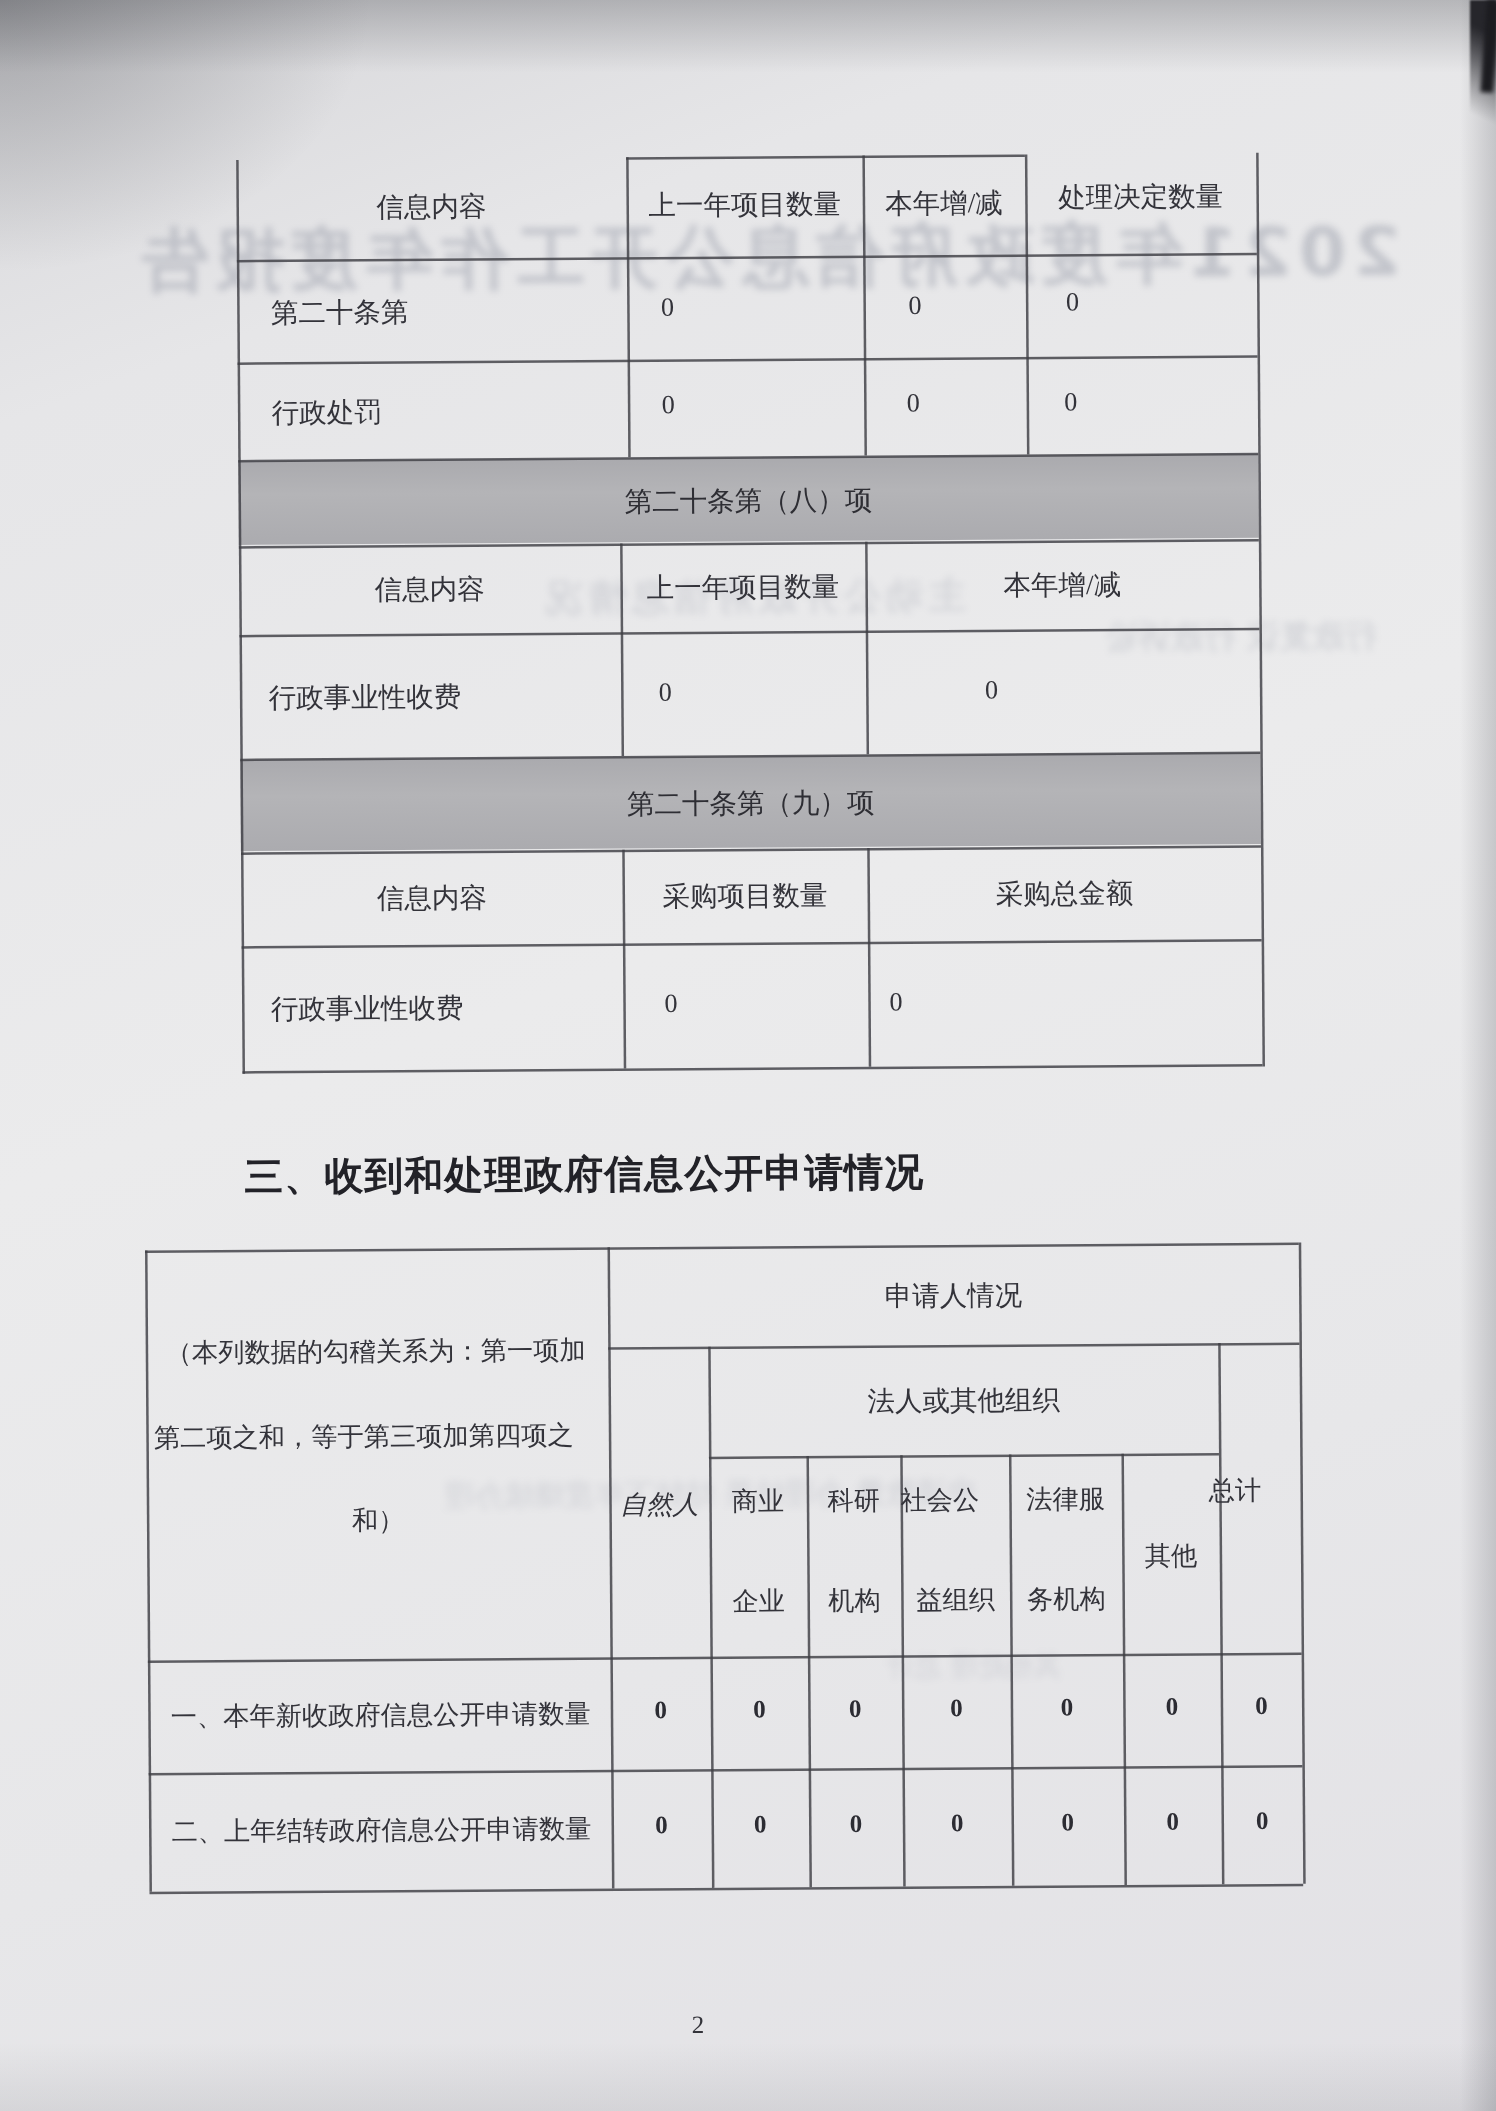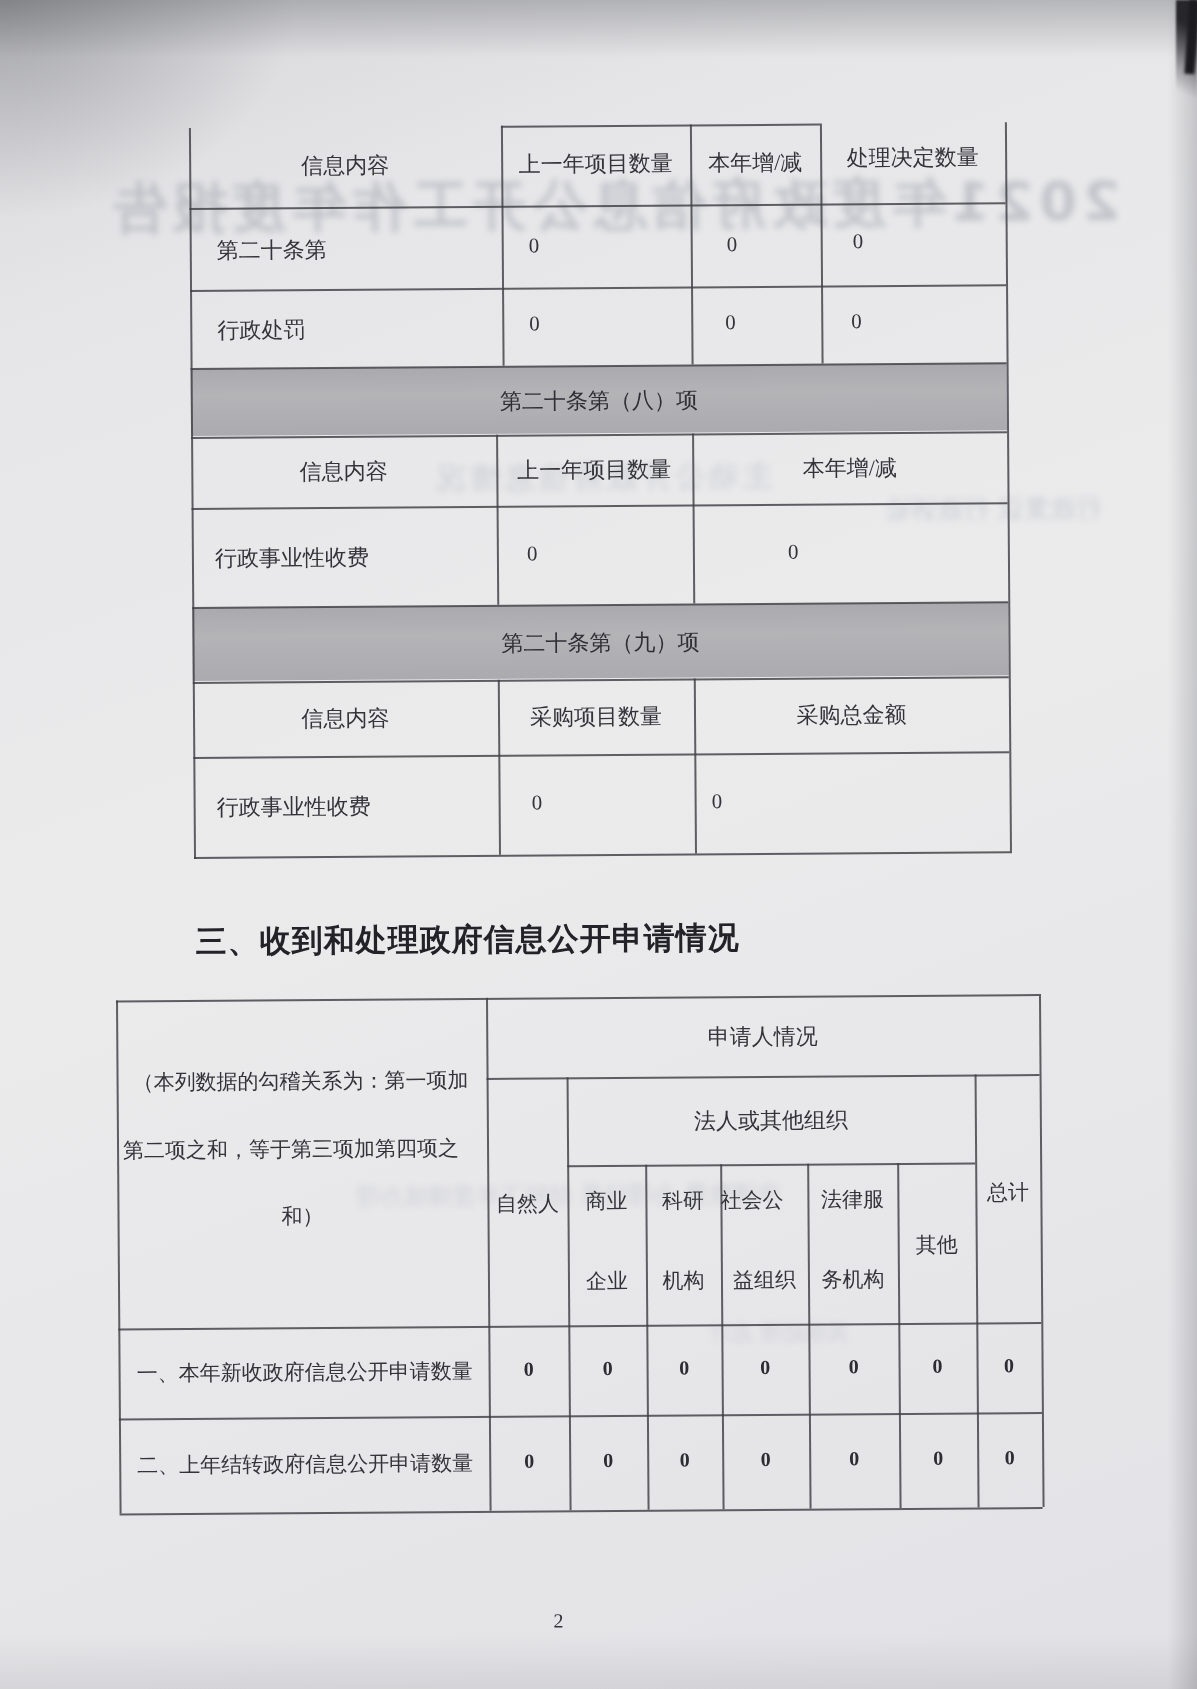--- a/index.html
+++ b/index.html
@@ -137,33 +137,33 @@
     <div class="vline" style="left:1033px;top:1000px;height:513px;"></div>
 
     <div class="txt hdr c" style="left:480px;top:1026px;width:553px;">申请人情况</div>
 
     <div class="txt small" style="left:126px;top:1068px;">（本列数据的勾稽关系为：第一项加</div>
     <div class="txt small" style="left:116px;top:1136px;">第二项之和，等于第三项加第四项之</div>
     <div class="txt small c" style="left:110px;top:1203px;width:370px;">和）</div>
 
     <div class="txt hdr c" style="left:560px;top:1110px;width:408px;">法人或其他组织</div>
 
-    <div class="txt small c" style="left:480px;top:1192px;width:80px;">自然人</div>
+    <div class="txt small c" style="left:480px;top:1192px;width:80px;font-style:italic;">自然人</div>
 
     <div class="txt small c" style="left:560px;top:1190px;width:78px;">商业</div>
     <div class="txt small c" style="left:560px;top:1270px;width:78px;">企业</div>
     <div class="txt small c" style="left:638px;top:1190px;width:75px;">科研</div>
     <div class="txt small c" style="left:638px;top:1270px;width:75px;">机构</div>
     <div class="txt small c" style="left:713px;top:1190px;width:63px;">社会公</div>
     <div class="txt small c" style="left:713px;top:1270px;width:87px;">益组织</div>
     <div class="txt small c" style="left:800px;top:1190px;width:90px;">法律服</div>
     <div class="txt small c" style="left:800px;top:1270px;width:90px;">务机构</div>
 
     <div class="txt small c" style="left:890px;top:1236px;width:78px;">其他</div>
-    <div class="txt small c" style="left:968px;top:1184px;width:65px;">总计</div>
+    <div class="txt small c" style="left:948px;top:1184px;width:65px;">总计</div>
 
     <div class="txt small" style="left:128px;top:1359px;">一、本年新收政府信息公开申请数量</div>
     <div class="txt bignum c" style="left:480px;top:1360px;width:80px;">0</div>
     <div class="txt bignum c" style="left:560px;top:1360px;width:78px;">0</div>
     <div class="txt bignum c" style="left:638px;top:1360px;width:75px;">0</div>
     <div class="txt bignum c" style="left:713px;top:1360px;width:87px;">0</div>
     <div class="txt bignum c" style="left:800px;top:1360px;width:90px;">0</div>
     <div class="txt bignum c" style="left:890px;top:1360px;width:78px;">0</div>
     <div class="txt bignum c" style="left:968px;top:1360px;width:65px;">0</div>
 

